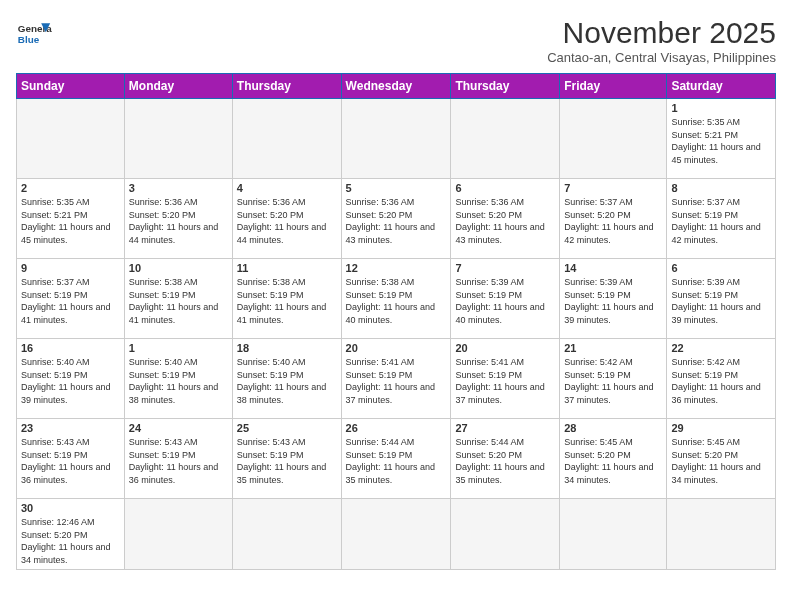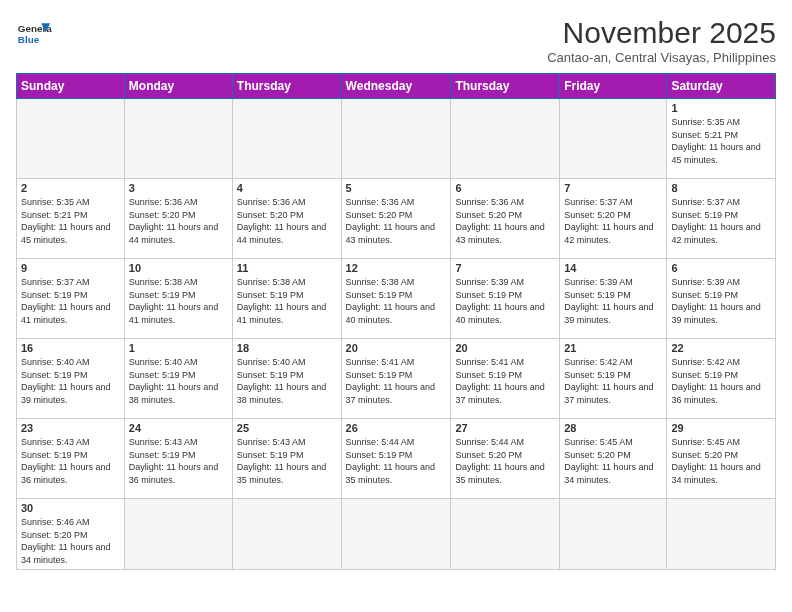--- a/index.html
+++ b/index.html
@@ -248,21 +248,21 @@
       </td>
       <td>
         <span class="day-num">29</span>
         <span class="day-info">Sunrise: <span>5:45 AM</span><br>Sunset: <span>5:20 PM</span><br>Daylight: <span>11 hours and 34 minutes.</span></span>
       </td>
     </tr>
 
     <tr class="last-row">
       <td>
         <span class="day-num">30</span>
-        <span class="day-info">Sunrise: <span>5:46 AM</span><br>Sunset: <span>5:20 PM</span><br>Daylight: <span>11 hours and 34 minutes.</span></span>
+        <span class="day-info">Sunrise: <span>12:46 AM</span><br>Sunset: <span>5:20 PM</span><br>Daylight: <span>11 hours and 34 minutes.</span></span>
       </td>
       <td class="empty-cell"></td>
       <td class="empty-cell"></td>
       <td class="empty-cell"></td>
       <td class="empty-cell"></td>
       <td class="empty-cell"></td>
       <td class="empty-cell"></td>
     </tr>
   </tbody>
 </table>

